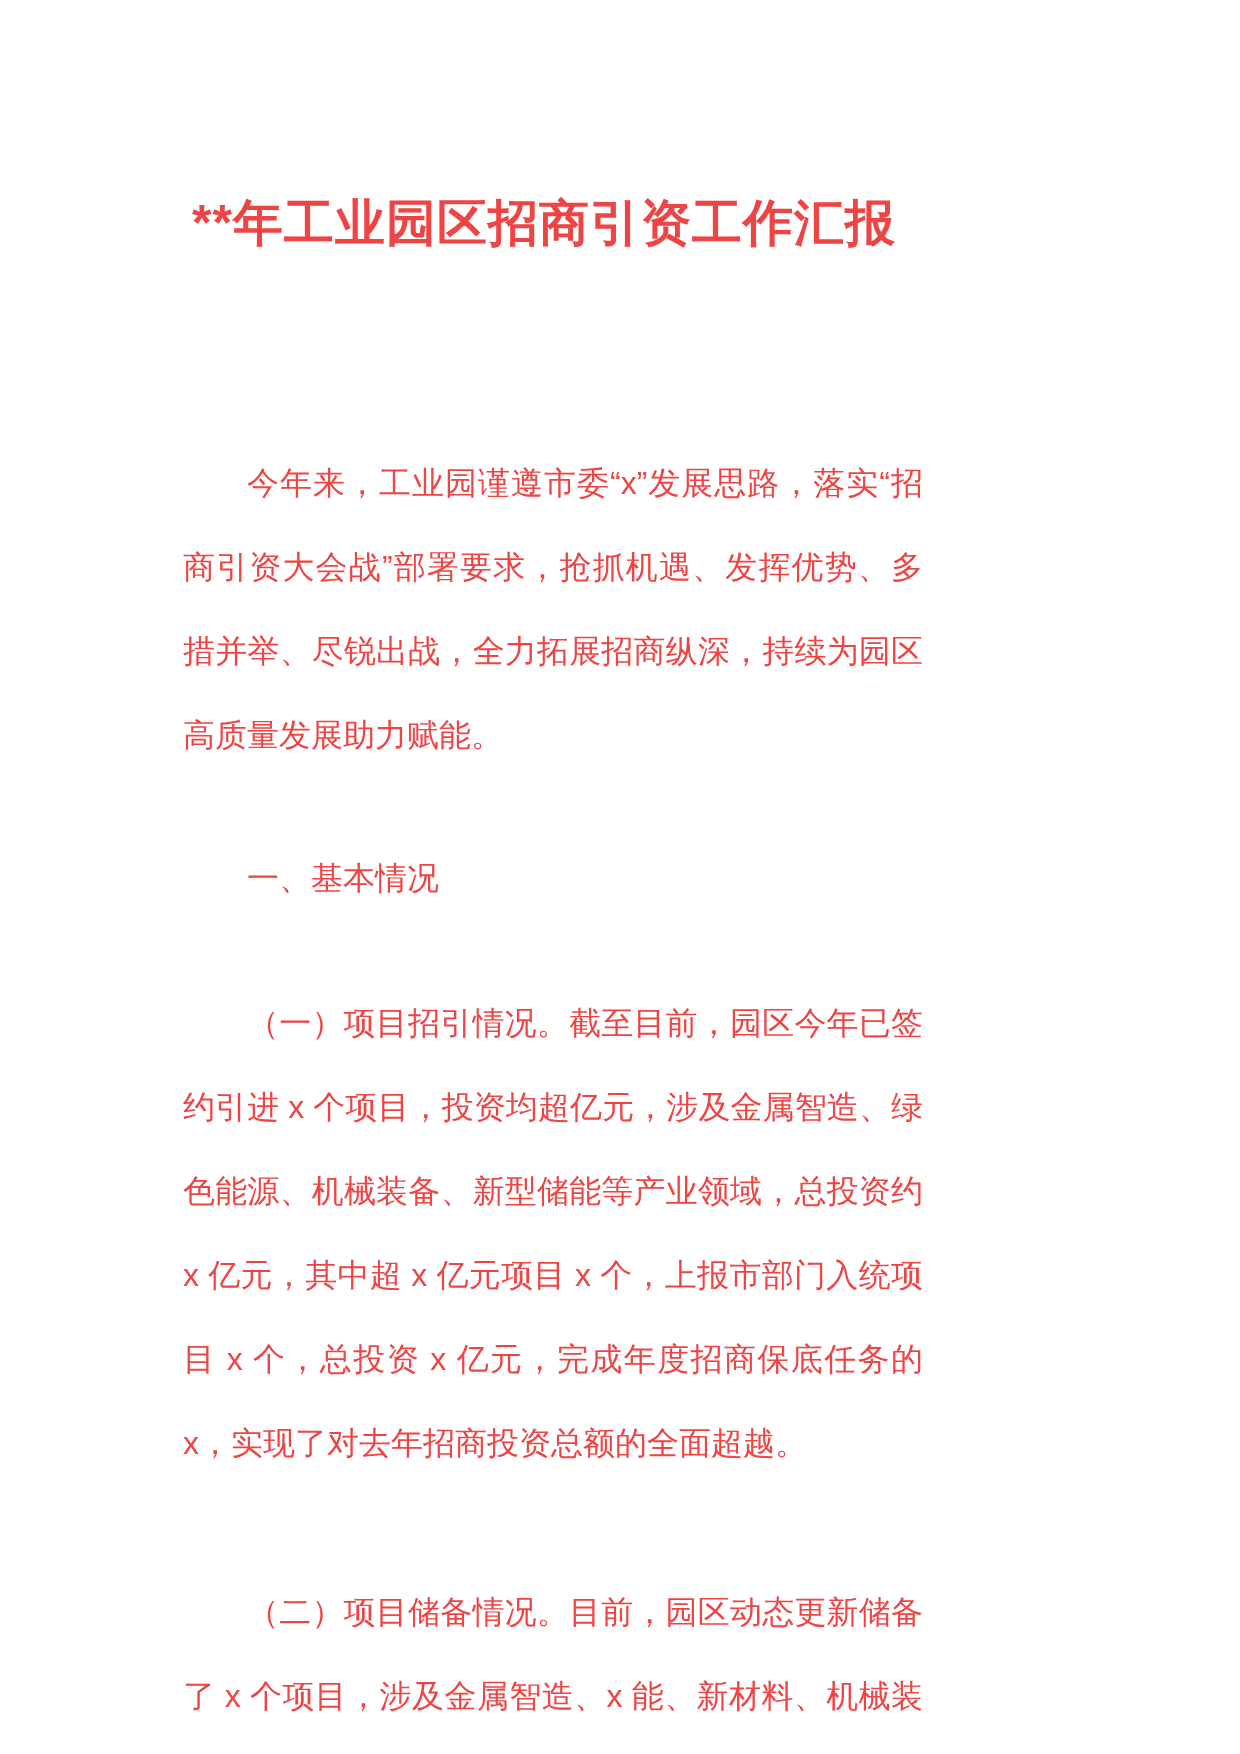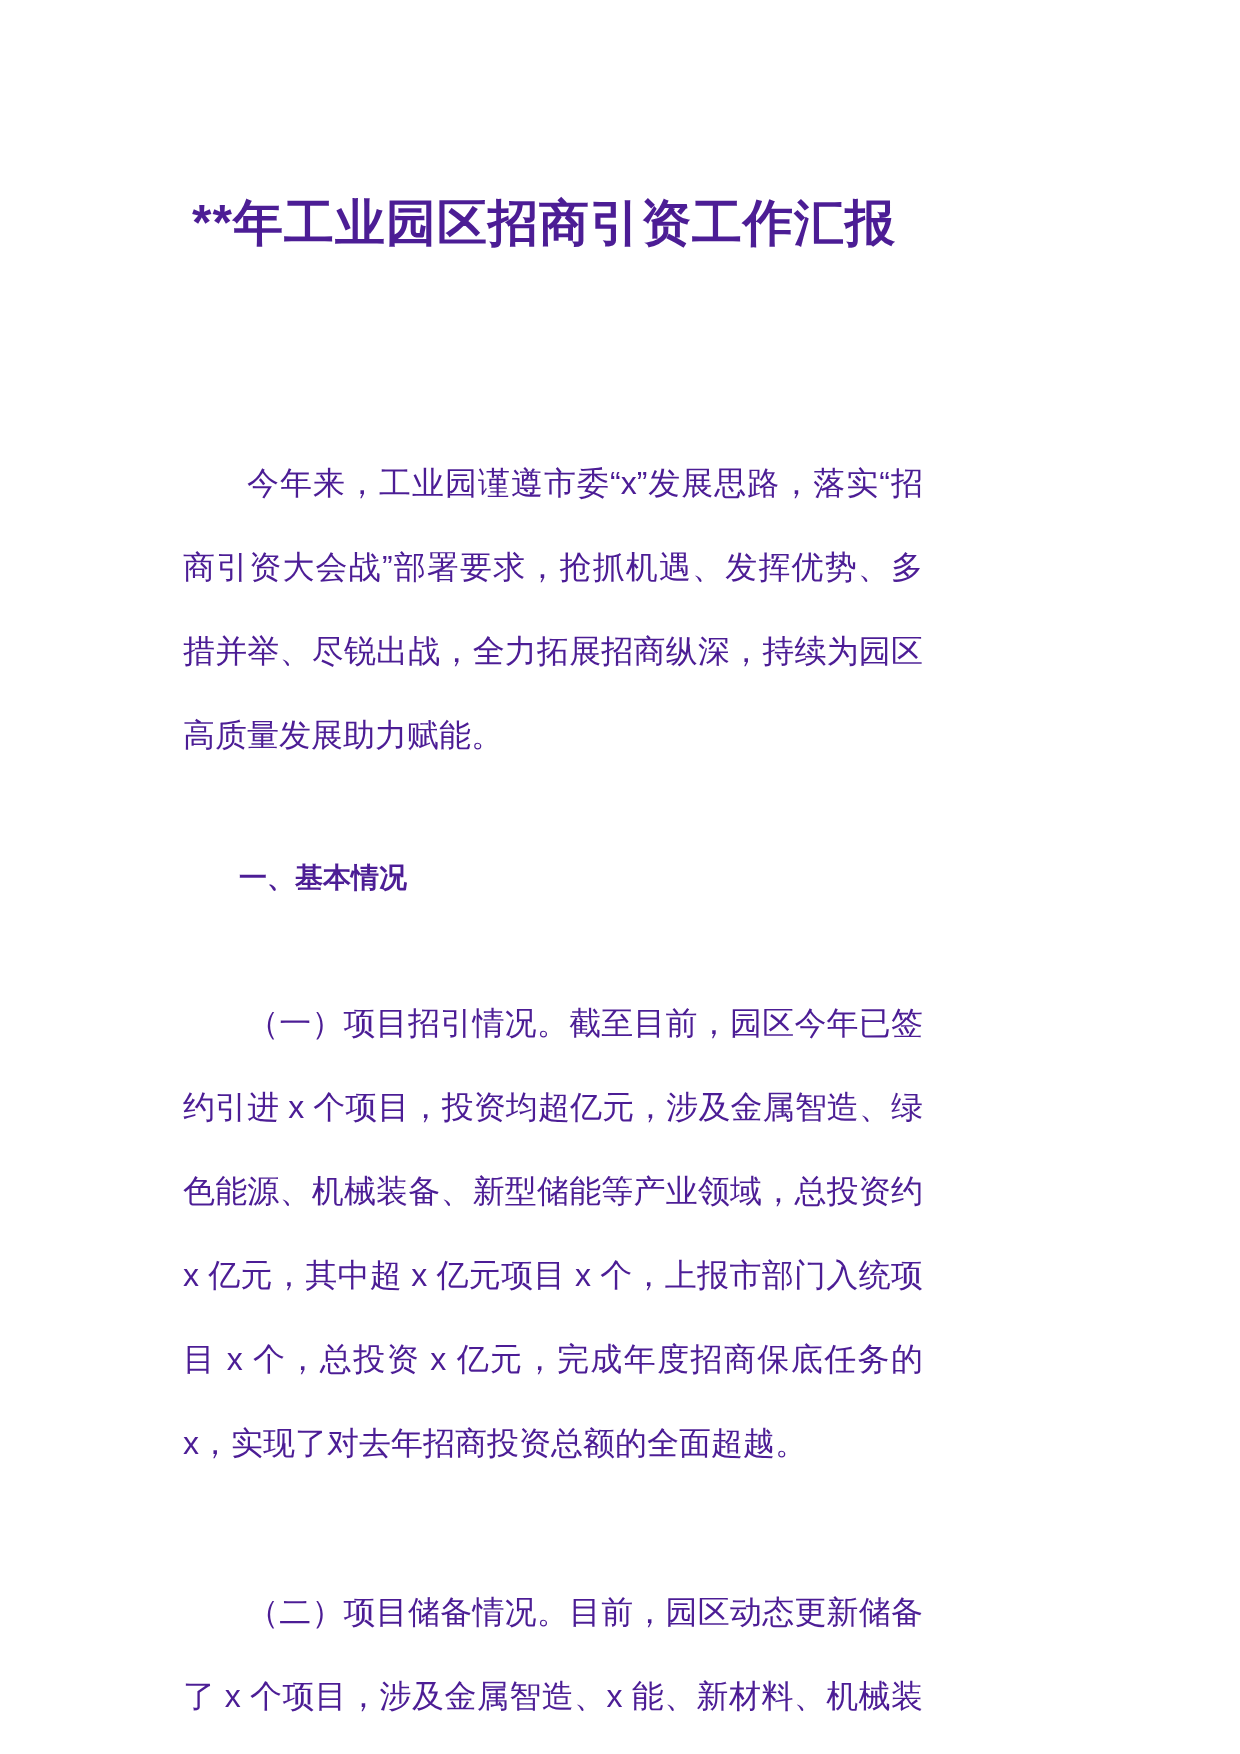--- a/index.html
+++ b/index.html
@@ -5,21 +5,21 @@
   html, body {
     margin: 0;
     padding: 0;
     background: #ffffff;
   }
   .doc-page {
     position: relative;
     width: 1088px;
     height: 1754px;
     background: #ffffff;
-    color: #4c1d95;
+    color: #ef4444;
     font-family: "Liberation Sans", sans-serif;
     overflow: hidden;
     box-sizing: border-box;
   }
   .doc-title {
     margin: 185px 130px 0 130px;
     font-size: 50px;
     font-weight: bold;
     line-height: 76px;
     text-align: center;
@@ -31,22 +31,22 @@
     line-height: 84px;
     text-align: justify;
     text-indent: 2em;
     word-break: break-all;
   }
   .para-intro {
     margin-top: 180px;
   }
   .section-heading {
     margin: 70px 165px 0 183px;
-    font-size: 28px;
-    font-weight: bold;
+    font-size: 32px;
+    font-weight: normal;
     line-height: 62px;
     text-indent: 2em;
   }
   .para-sub1 {
     margin-top: 72px;
   }
   .para-sub2 {
     margin-top: 85px;
   }
 </style>

